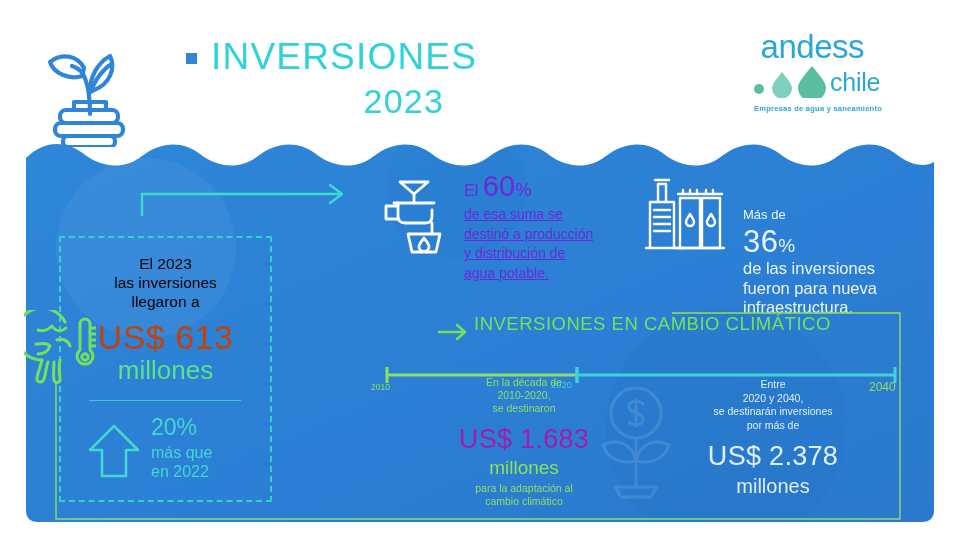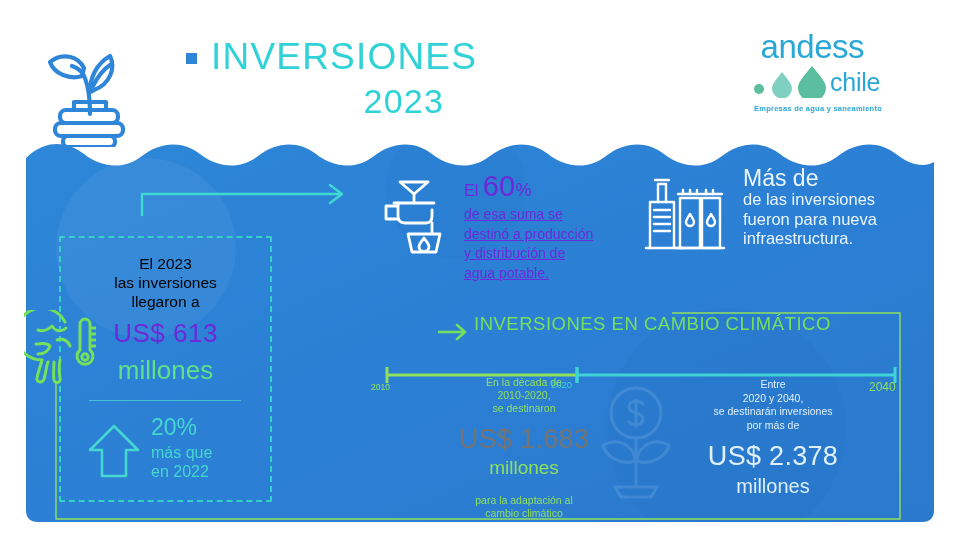--- a/index.html
+++ b/index.html
@@ -30,64 +30,64 @@
   .panel-wave{position:absolute;left:0;top:0;width:908px;height:394px;}
 
   .panel-inner{position:absolute;left:0;top:0;width:908px;height:394px;}
 
   
   .dashed-box{
     position:absolute;left:33px;top:108px;width:209px;height:262px;
     border:2px dashed #35d2c8;border-radius:2px;
   }
   .db-lead{position:absolute;left:0;top:16px;width:209px;text-align:center;color:#000000;font-size:15.5px;line-height:19px;}
-  .db-big{position:absolute;left:0;top:82px;width:209px;text-align:center;font-size:26px;color:#6d28d9;line-height:1;letter-spacing:0.5px;}
+  .db-big{position:absolute;left:0;top:82px;width:209px;text-align:center;font-size:34px;color:#c2410c;line-height:1;letter-spacing:0.5px;}
   .db-mill{position:absolute;left:0;top:119px;width:209px;text-align:center;font-size:26px;color:#5ee08a;line-height:1;}
   .db-rule{position:absolute;left:28px;top:162px;width:152px;height:1px;background:#49cfd4;opacity:.85;}
   .db-arrow{position:absolute;left:22px;top:182px;width:62px;height:62px;}
   .db-pct{position:absolute;left:90px;top:178px;width:115px;text-align:left;font-size:23px;color:#44d7cf;line-height:1;}
   .db-sub{position:absolute;left:90px;top:205px;width:115px;text-align:left;font-size:16px;color:#44d7cf;line-height:19px;}
 
   
   .l-arrow{position:absolute;left:110px;top:48px;width:220px;height:40px;}
 
   
   .faucet-icon{position:absolute;left:352px;top:48px;width:72px;height:78px;}
   .faucet-text{position:absolute;left:438px;top:44px;width:175px;color:#6d28d9;}
   .ft-l1{font-size:16px;line-height:1;}
   .ft-l1 .big{font-size:29px;letter-spacing:0.3px;}
   .ft-l1 .pct{font-size:18px;}
   .ft-rest{font-size:14px;line-height:19.5px;margin-top:4px;text-decoration:underline;}
 
   
   .factory-icon{position:absolute;left:618px;top:48px;width:82px;height:74px;}
   .factory-text{position:absolute;left:717px;top:40px;width:190px;color:#eaf6ff;}
-  .fx-l1{font-size:23px;line-height:20px;}
+  .fx-l1{font-size:13px;line-height:20px;margin-top:37px;}
   .fx-big{font-size:31px;line-height:1;margin-top:1px;letter-spacing:0.4px;}
   .fx-big .pct{font-size:19px;}
   .fx-rest{font-size:16.5px;line-height:19.5px;margin-top:2px;}
 
   
   .globe-icon{position:absolute;left:-2px;top:182px;width:72px;height:74px;}
   .cc-arrow{position:absolute;left:412px;top:195px;width:30px;height:18px;}
   .cc-title{position:absolute;left:448px;top:185px;font-size:18.5px;color:#74e05c;letter-spacing:0.5px;white-space:nowrap;}
   .cc-frame{position:absolute;left:28px;top:175px;width:848px;height:218px;}
 
   .timeline{position:absolute;left:355px;top:237px;width:520px;height:20px;}
   .tl-2010{position:absolute;left:345px;top:254px;font-size:8.5px;color:#8fe05c;}
   .tl-2020{position:absolute;left:525px;top:251px;font-size:9.5px;color:#3fd3d8;}
   .tl-2040{position:absolute;left:843px;top:252px;font-size:12px;color:#8fe05c;}
 
   .wm-plant{position:absolute;left:545px;top:255px;width:130px;height:120px;opacity:.13;}
 
   .blk-left{position:absolute;left:398px;top:248px;width:200px;text-align:center;}
   .bl-intro{font-size:10.5px;color:#8fe05c;line-height:13px;}
-  .bl-big{font-size:27px;color:#737373;line-height:1;margin-top:11px;letter-spacing:0.3px;}
+  .bl-big{font-size:27px;color:#a21caf;line-height:1;margin-top:11px;letter-spacing:0.3px;}
   .bl-mill{font-size:19px;color:#8fe05c;line-height:1;margin-top:5px;}
-  .bl-note{font-size:10.5px;color:#8fe05c;line-height:13px;margin-top:17px;}
+  .bl-note{font-size:10.5px;color:#8fe05c;line-height:13px;margin-top:5px;}
 
   .blk-right{position:absolute;left:632px;top:250px;width:230px;text-align:center;color:#dff0fb;}
   .br-intro{font-size:10.5px;line-height:13.5px;}
   .br-big{font-size:27px;line-height:1;margin-top:11px;letter-spacing:0.3px;text-align:center;}
   .br-mill{font-size:20px;line-height:1;margin-top:6px;}
 </style>
 </head>
 <body>
 
 <div class="stage">
@@ -239,20 +239,23 @@
             <path d="M34 18 L58 18 M56 18 L78 18"></path>
             <path d="M39 14 L39 18 M46 14 L46 18 M53 14 L53 18 M62 14 L62 18 M69 14 L69 18"></path>
             <path d="M46 38 C48.6 42 50 44 50 46 A4 4 0 0 1 42 46 C42 44 43.4 42 46 38 Z"></path>
             <path d="M67 38 C69.6 42 71 44 71 46 A4 4 0 0 1 63 46 C63 44 64.4 42 67 38 Z"></path>
             <path d="M32 72 L80 72"></path>
           </g>
         </svg>
       </div>
       <div class="factory-text">
         <div class="fx-l1">Más de</div>
+        <div class="fx-big">
+          <span>36</span><span class="pct">%</span>
+        </div>
         <div class="fx-rest">
           <span>de las inversiones</span><br>
           <span>fueron para nueva</span><br>
           <span>infraestructura.</span>
         </div>
       </div>
 
       <svg class="cc-frame" viewBox="0 0 848 218" width="848" height="218">
         <path d="M618 10 L846 10 L846 216 L2 216 L2 80" fill="none" stroke="#8fe05c" stroke-width="1.4"></path>
       </svg>

